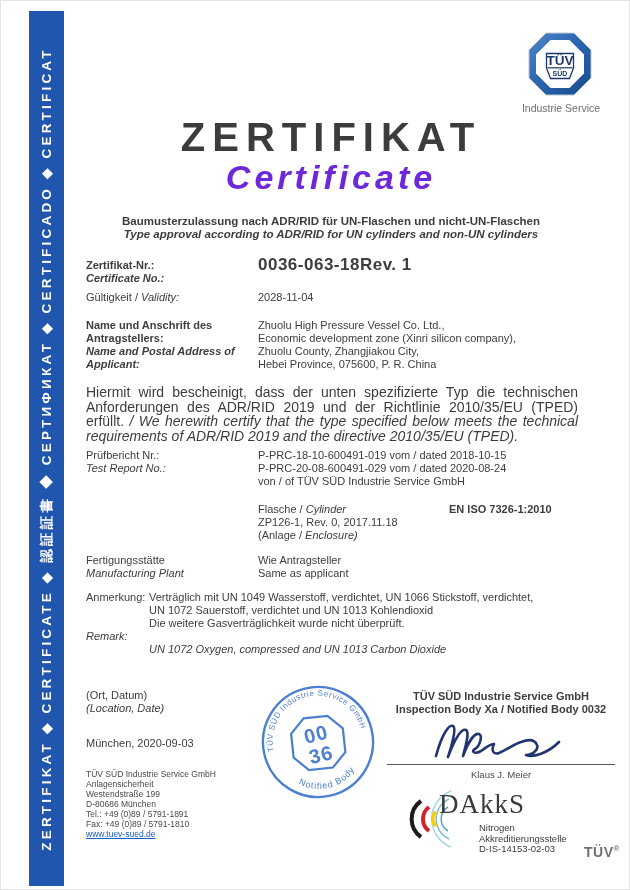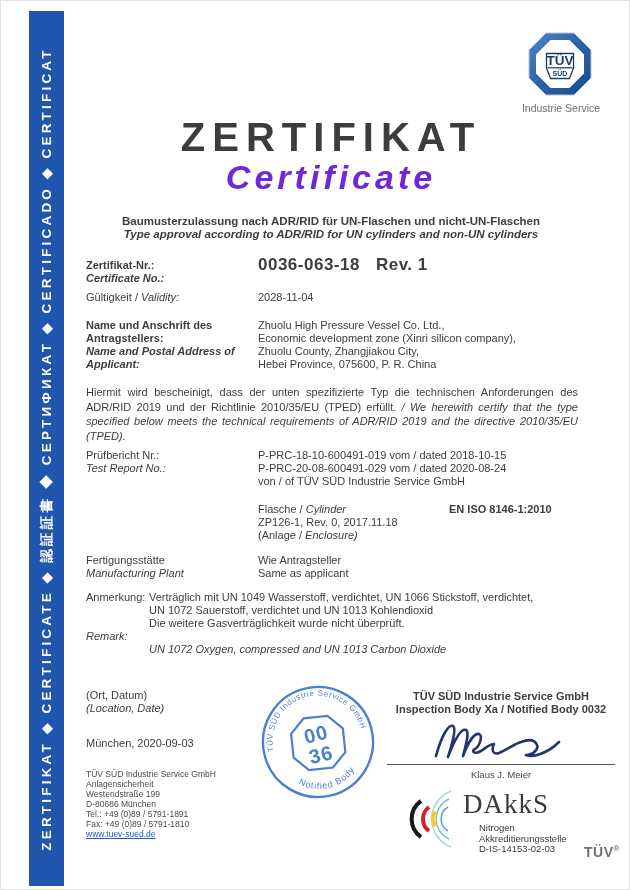--- a/index.html
+++ b/index.html
@@ -27,38 +27,38 @@
   .title-de { top:114px; font-size:40px; font-weight:bold; letter-spacing:7px; color:#3c3c3c; }
   .title-en { top:157px; font-size:34px; font-weight:bold; font-style:italic; letter-spacing:4px; color:#6d28d9; }
   .subtitle-de { top:214px; font-size:11.5px; font-weight:bold; }
   .subtitle-en { top:227px; font-size:11.5px; font-weight:bold; font-style:italic; }
   
   .lbl-r { position:absolute; left:85px; width:162px; text-align:left; font-size:11px; line-height:13px; }
   .lbl-l { position:absolute; left:85px; font-size:11px; line-height:13px; }
   .val   { position:absolute; left:257px; font-size:11px; line-height:13px; }
   .b { font-weight:bold; } .i { font-style:italic; }
   .certno-val { top:257px; font-size:17px; font-weight:bold; letter-spacing:0.5px; }
-  .certno-rev { margin-left:16px; }
+  .certno-rev { margin-left:0; }
   .statement { position:absolute; left:85px; top:384px; width:492px;
-    font-size:11px; line-height:14.5px; text-align:justify; }
+    font-size:14px; line-height:14.5px; text-align:justify; }
   .standard { position:absolute; left:448px; top:502px; font-size:11px; font-weight:bold; }
   .remark-val { position:absolute; left:148px; font-size:11px; line-height:13px; }
   
   .stamp { position:absolute; left:258px; top:682px; width:118px; height:118px;
     transform:rotate(-14deg); opacity:.92; }
   .sig-col { position:absolute; left:383px; top:689px; width:234px; text-align:center; }
   .sig-org { font-size:11px; font-weight:bold; line-height:13px; }
   .sig-line { margin:2px auto 0; width:228px; border-top:1.5px solid #555; }
   .sig-name { margin-top:4px; font-size:9.5px; color:#4a4a4a; }
   .sig-script { display:block; margin:2px auto 0; }
   .footer { position:absolute; left:85px; top:768px; font-size:8.5px; line-height:10px; color:#4a4a4a; }
   .footer a { color:#1a5bc6; text-decoration:underline; }
   .dakks { position:absolute; left:398px; top:784px; width:175px; height:70px; }
   .dakks-name { position:absolute; left:40px; top:4px; font-family:"Liberation Serif", serif;
-    font-size:27px; color:#3a3a3a; letter-spacing:1px;padding-left:24px; }
+    font-size:27px; color:#3a3a3a; letter-spacing:1px; }
   .dakks-text { position:absolute; left:80px; top:38px; font-size:9.5px; line-height:10.5px; color:#3a3a3a; }
   .tuv-mark { position:absolute; left:583px; top:843px; font-size:14px; font-weight:bold;
     color:#6e7072; letter-spacing:0.5px; }
   .tuv-mark sup { font-size:8px; }
 </style>
 </head>
 <body>
 
 <div class="page">
 
@@ -123,21 +123,21 @@
     <span>P-PRC-18-10-600491-019 vom / dated 2018-10-15</span><br>
     <span>P-PRC-20-08-600491-029 vom / dated 2020-08-24</span><br>
     <span>von / of TÜV SÜD Industrie Service GmbH</span>
   </div>
 
   <div class="val" style="top:502px">
     <span>Flasche / </span><span class="i">Cylinder</span><br>
     <span>ZP126-1, Rev. 0, 2017.11.18</span><br>
     <span>(Anlage / </span><span class="i">Enclosure)</span>
   </div>
-  <div class="standard">EN ISO 8146-1:2010</div>
+  <div class="standard">EN ISO 7326-1:2010</div>
 
   <div class="lbl-l" style="top:553px">
     <span>Fertigungsstätte</span><br>
     <span class="i">Manufacturing Plant</span>
   </div>
   <div class="val" style="top:553px">
     <span>Wie Antragsteller</span><br>
     <span>Same as applicant</span>
   </div>
 

